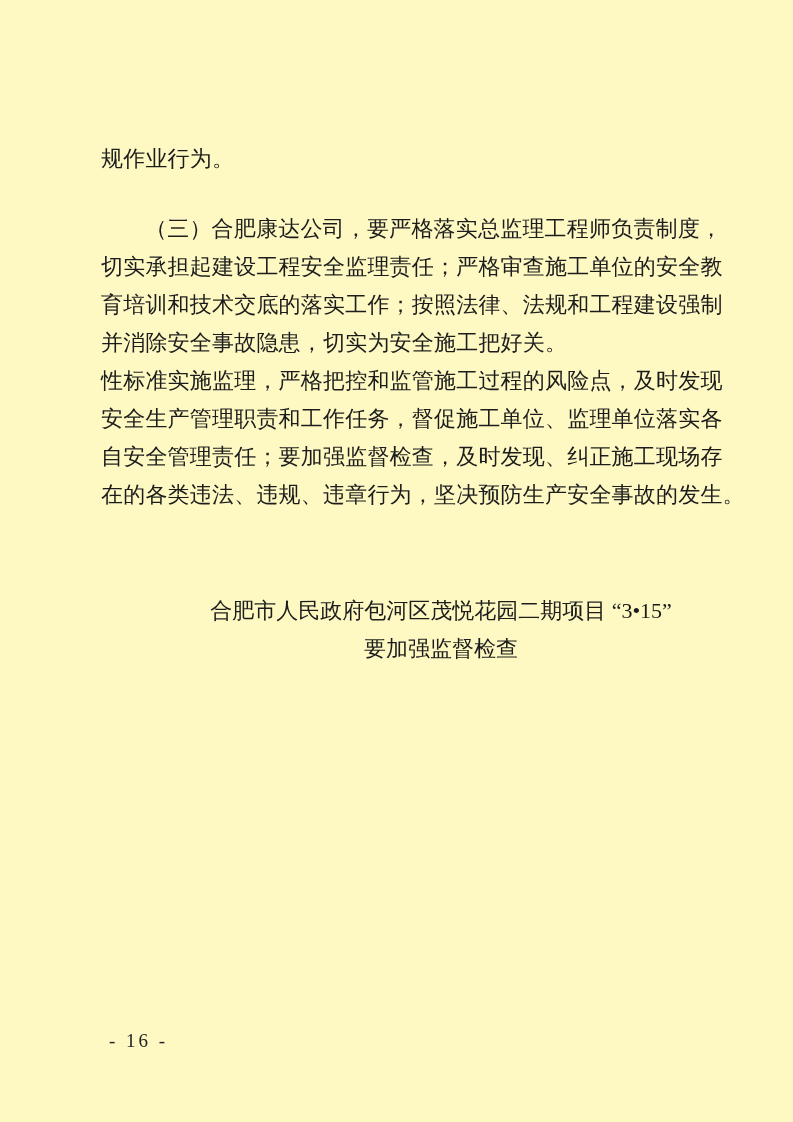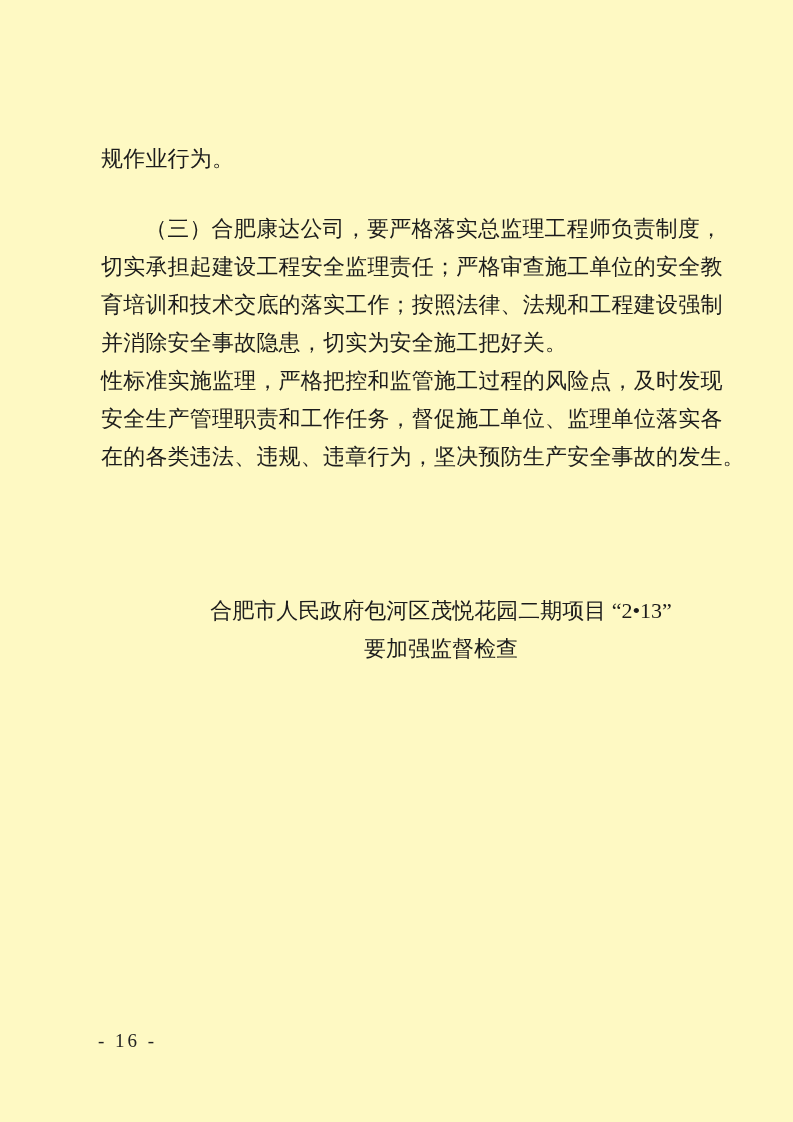--- a/index.html
+++ b/index.html
@@ -41,44 +41,45 @@
       text-align: center;
       font-size: 22px;
       line-height: 38px;
     }
     .sig-line {
       height: 38px;
       white-space: nowrap;
     }
     .page-number {
       position: absolute;
-      left: 98px;
+      left: 109px;
       top: 1030px;
       font-size: 19px;
       line-height: 22px;
       letter-spacing: 3px;
       color: #222222;
     }
   </style>
 </head>
 <body>
 
 <div class="page">
 
   <div class="body-text">
     <div class="line">规作业行为。</div>
     <div class="line indent">（三）合肥康达公司，要严格落实总监理工程师负责制度，</div>
     <div class="line">切实承担起建设工程安全监理责任；严格审查施工单位的安全教</div>
     <div class="line">育培训和技术交底的落实工作；按照法律、法规和工程建设强制</div>
     <div class="line">并消除安全事故隐患，切实为安全施工把好关。</div>
     <div class="line">性标准实施监理，严格把控和监管施工过程的风险点，及时发现</div>
     <div class="line">安全生产管理职责和工作任务，督促施工单位、监理单位落实各</div>
+    <div class="line">自安全管理责任；要加强监督检查，及时发现、纠正施工现场存</div>
     <div class="line">在的各类违法、违规、违章行为，坚决预防生产安全事故的发生。</div>
   </div>
 
   <div class="signature">
-    <div class="sig-line">合肥市人民政府包河区茂悦花园二期项目 “2•13”</div>
+    <div class="sig-line">合肥市人民政府包河区茂悦花园二期项目 “3•15”</div>
     <div class="sig-line">要加强监督检查</div>
   </div>
 
   <div class="page-number">- 16 -</div>
 
 </div>
 
 </body></html>

